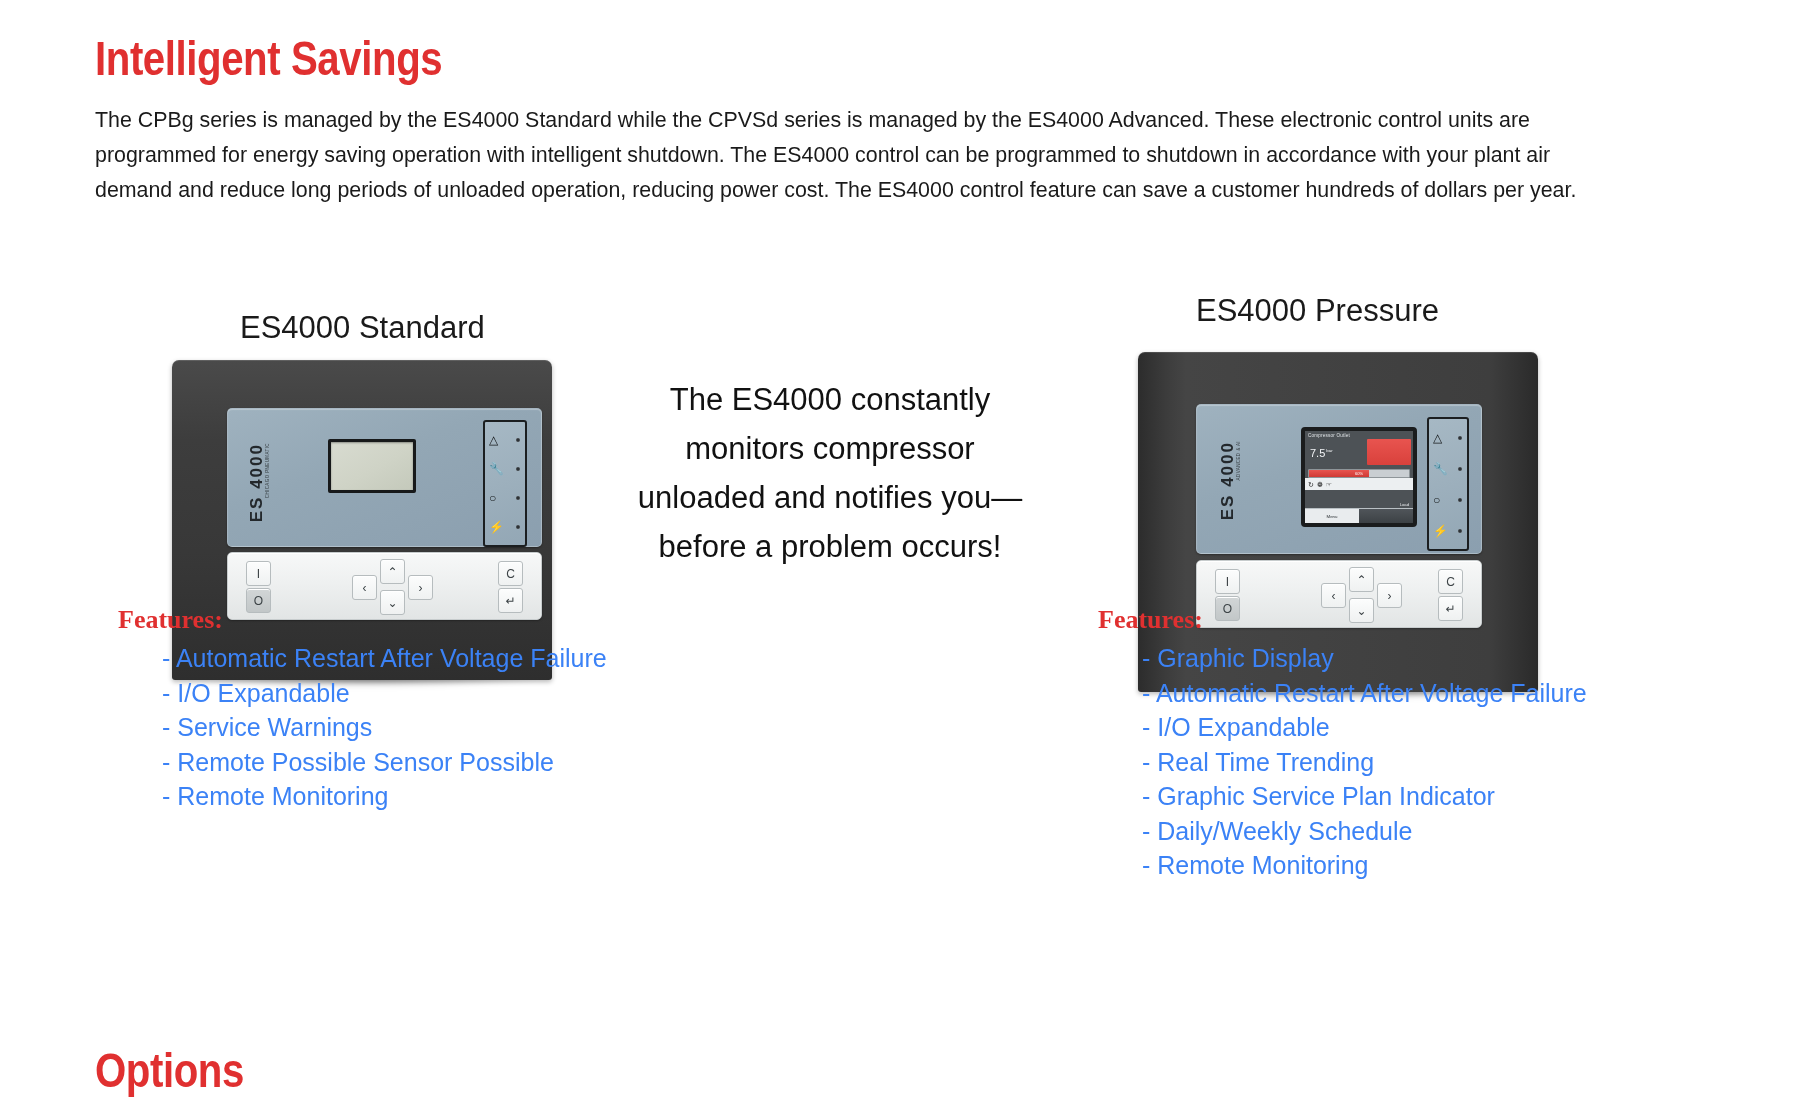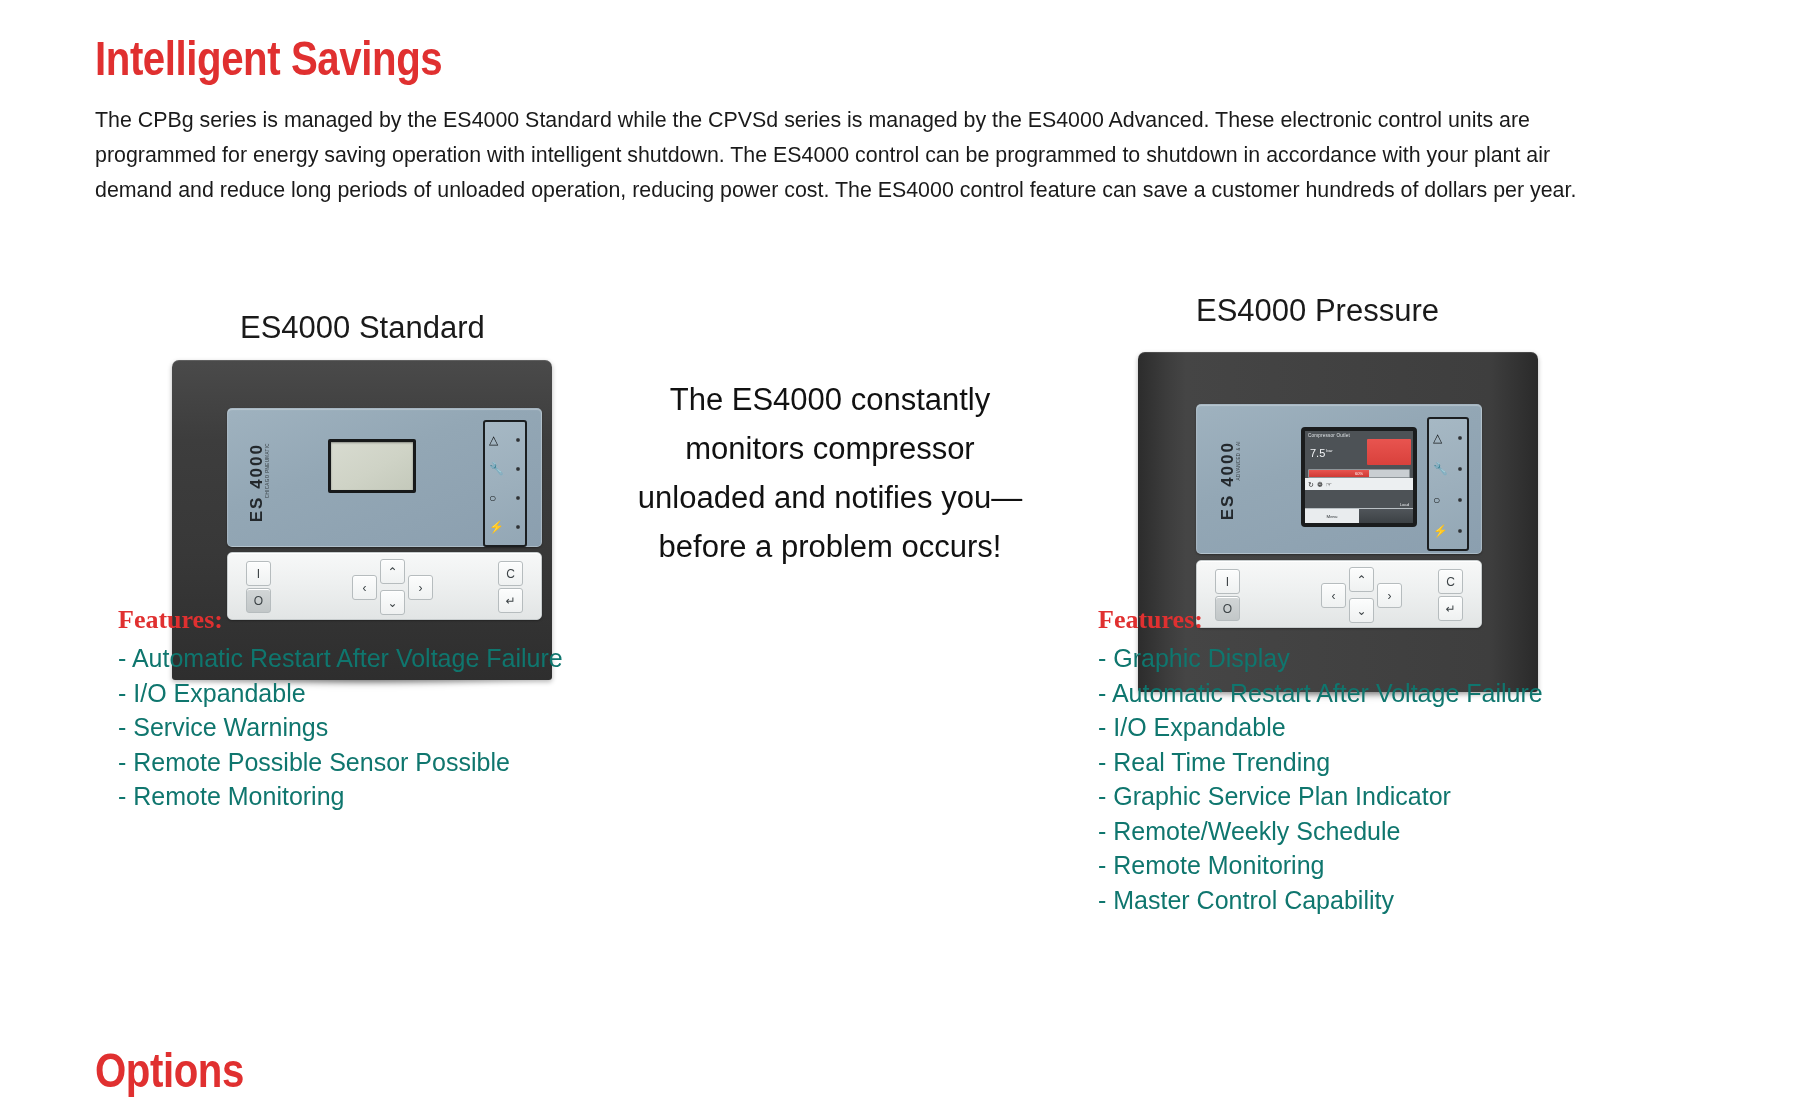--- a/index.html
+++ b/index.html
@@ -373,22 +373,23 @@
     letter-spacing: 0px;
   }
   .features-list {
     list-style: none;
     margin: 0;
     padding: 0;
   }
   .features-list li {
     font-size: 25px;
     line-height: 34.5px;
-    color: #0f766e;
+    color: #3b82f6;
     white-space: nowrap;
+    margin-left: 44px;
   }
 </style>
 </head>
 <body>
 
 <div id="heading-intelligent-savings" class="section-heading">Intelligent Savings</div>
 
 <div id="intro-paragraph">The CPBg series is managed by the ES4000 Standard while the CPVSd series is managed by the ES4000 Advanced. These electronic control units are programmed for energy saving operation with intelligent shutdown. The ES4000 control can be programmed to shutdown in accordance with your plant air demand and reduce long periods of unloaded operation, reducing power cost. The ES4000 control feature can save a customer hundreds of dollars per year.</div>
 
 <div id="title-standard" class="device-title">ES4000 Standard</div>
@@ -520,19 +521,18 @@
 </div>
 
 <div id="features-advanced" class="features-block">
   <div class="features-title">Features:</div>
   <ul class="features-list">
     <li>- Graphic Display</li>
     <li>- Automatic Restart After Voltage Failure</li>
     <li>- I/O Expandable</li>
     <li>- Real Time Trending</li>
     <li>- Graphic Service Plan Indicator</li>
-    <li>- Remote/Weekly Schedule</li>
+    <li>- Daily/Weekly Schedule</li>
     <li>- Remote Monitoring</li>
-    <li>- Master Control Capability</li>
   </ul>
 </div>
 
 <div id="heading-options" class="section-heading">Options</div>
 
 </body></html>

